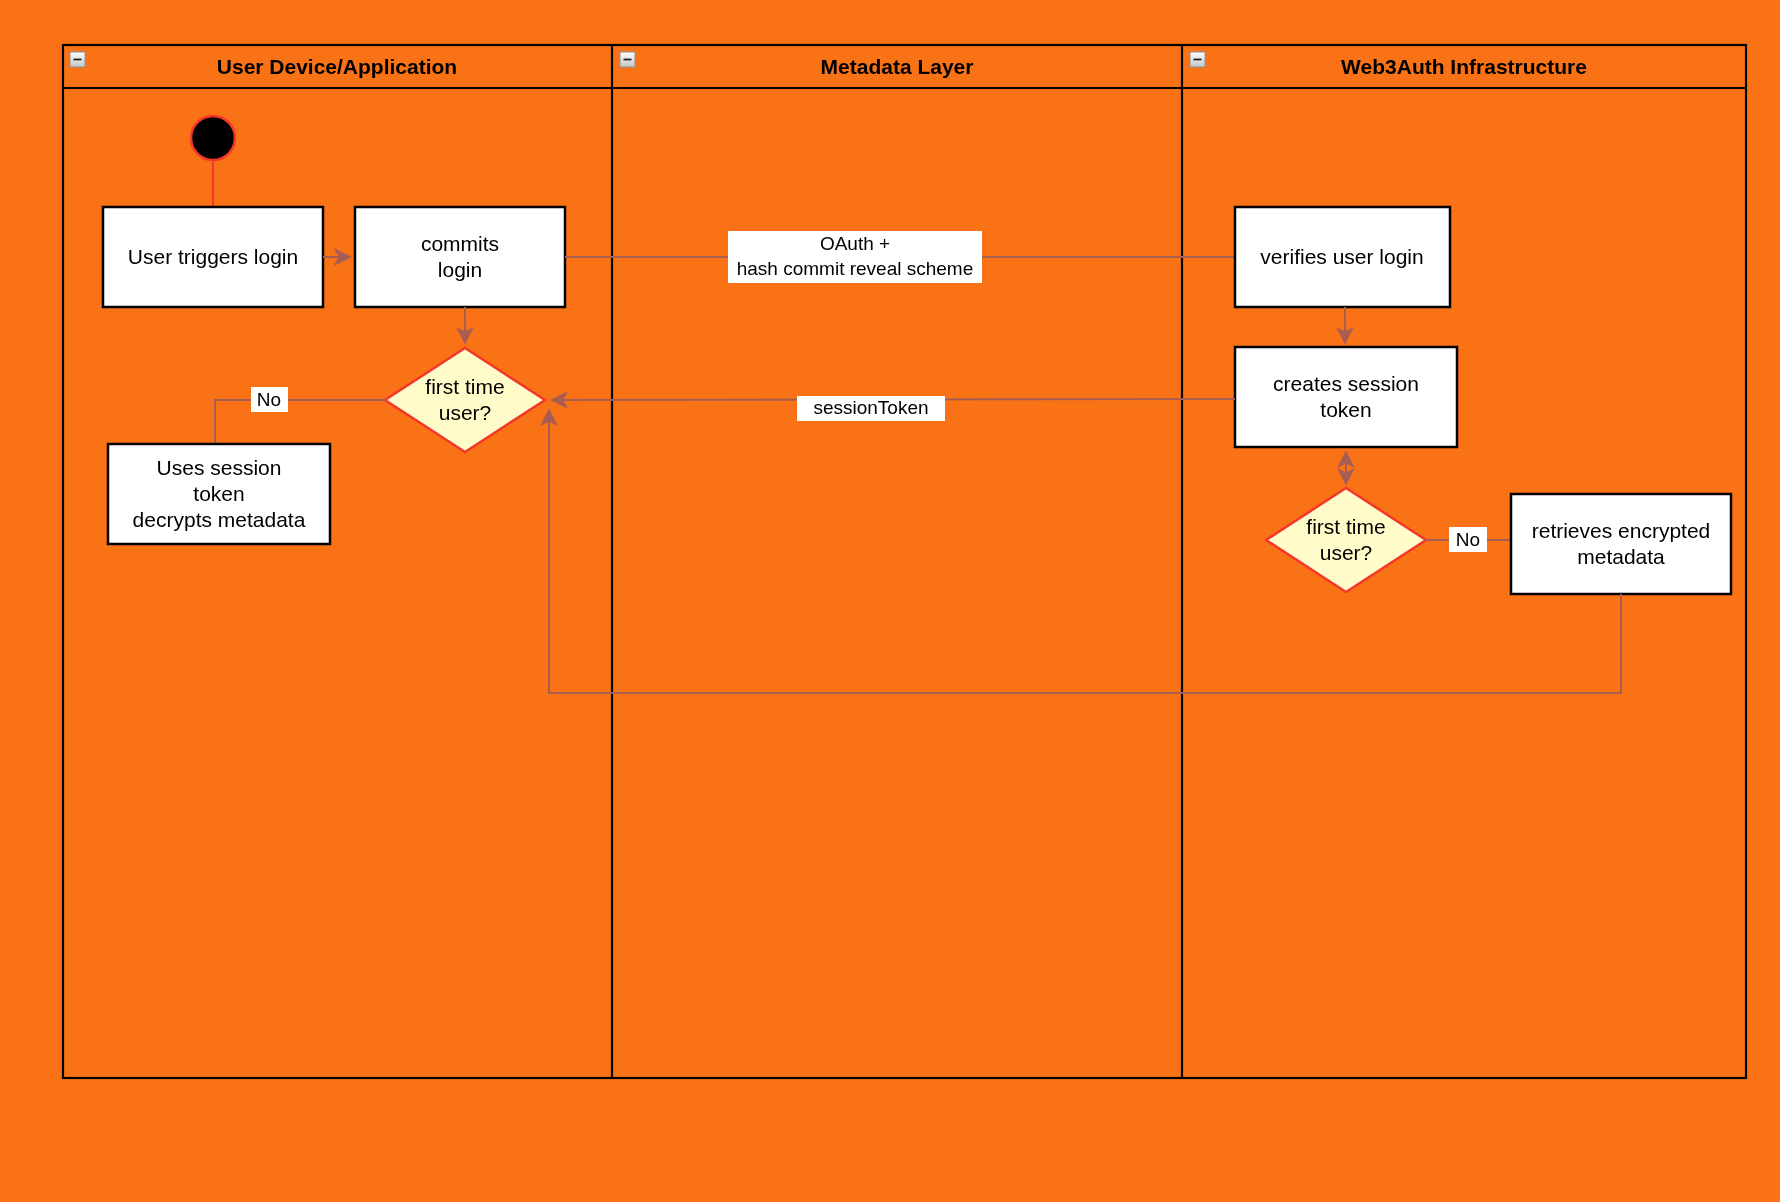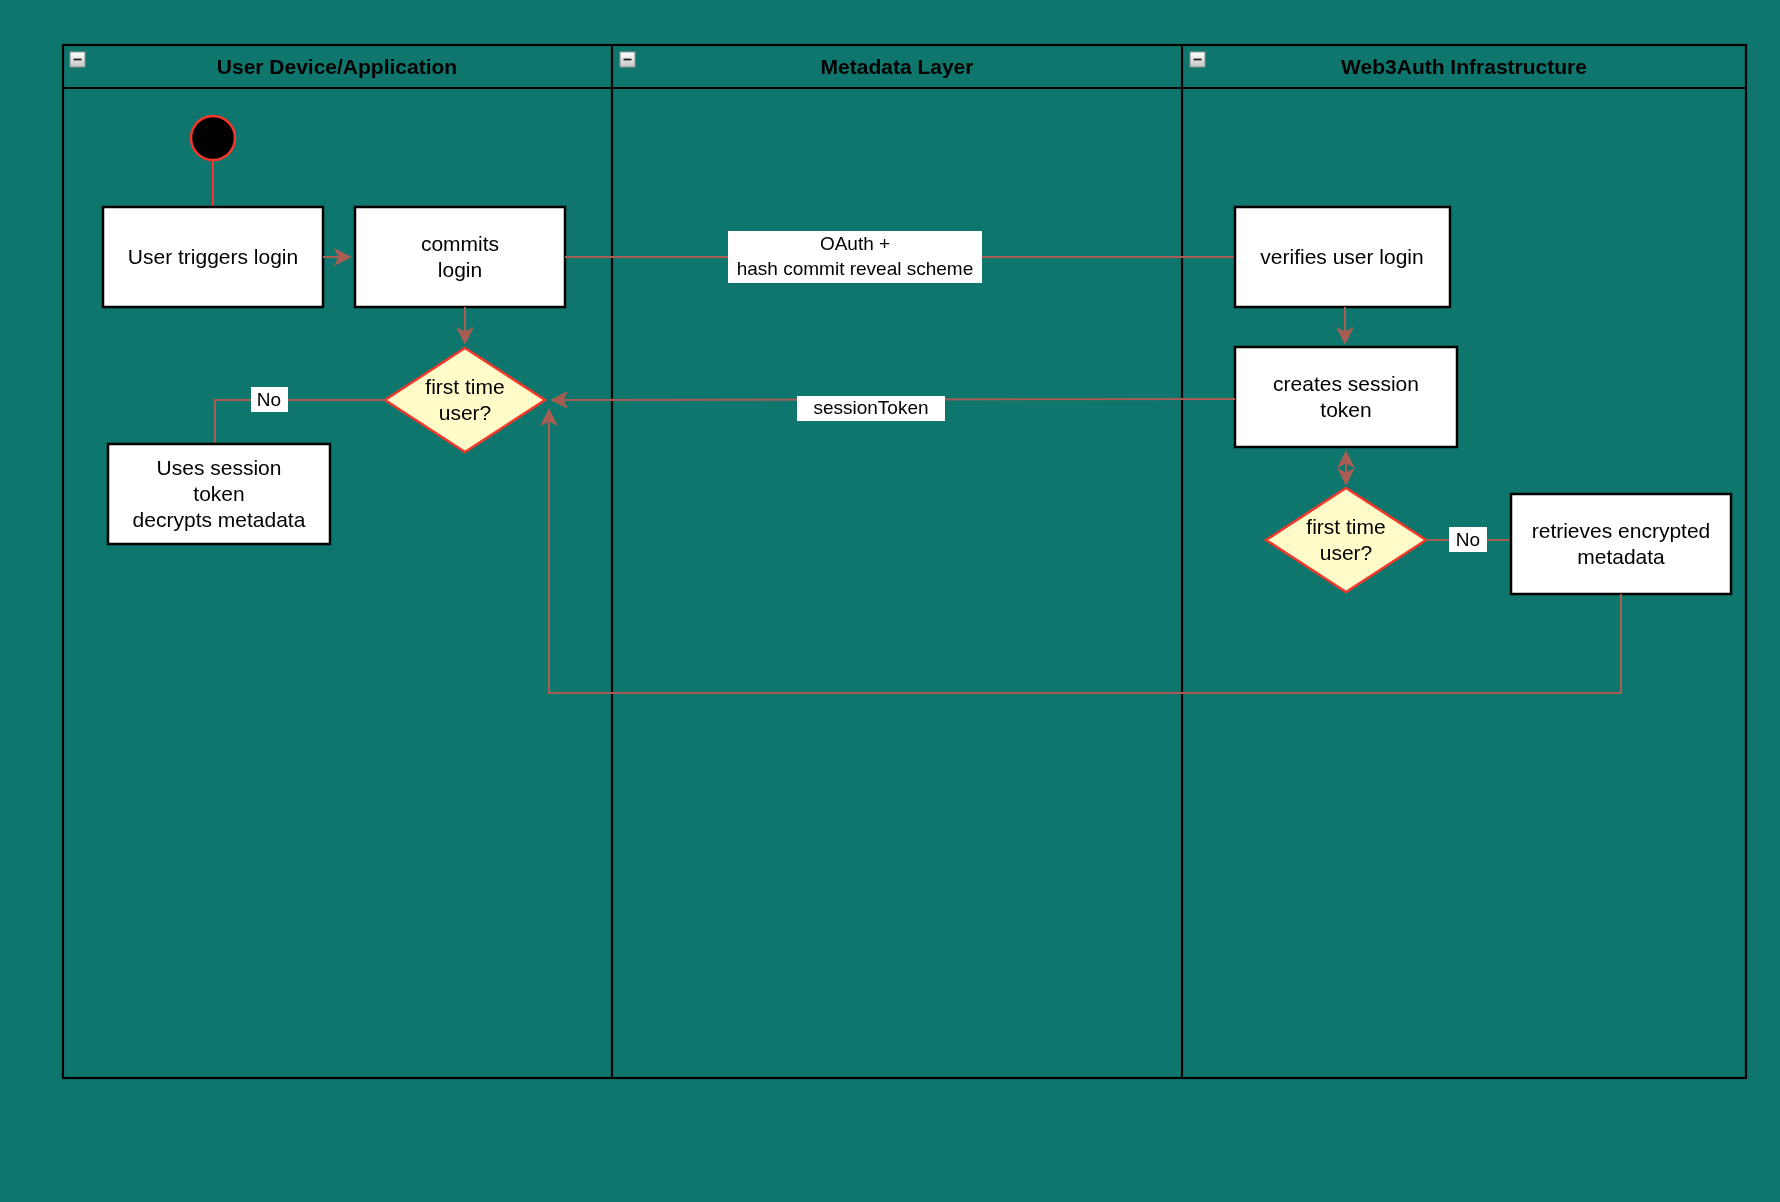--- a/index.html
+++ b/index.html
@@ -1,16 +1,16 @@
 <!DOCTYPE html>
 <html style="--edge: #A85D53; --shape_red: #F5362B; --diamond_fill: #FFFCC9; --box_stroke: #000000; --lane_border: #000000; --label_bg: #FFFFFF;"><head>
 <meta charset="utf-8">
 <style>
   html,body{margin:0;padding:0;background:#fff;}
-  .stage{position:relative;width:1780px;height:1202px;background:#0f766e;overflow:hidden;
+  .stage{position:relative;width:1780px;height:1202px;background:#f97316;overflow:hidden;
          font-family:"Liberation Sans",sans-serif;}
   svg text{font-family:"Liberation Sans",sans-serif;fill:#000;}
   .lane-title{font-size:21px;font-weight:bold;text-anchor:middle;}
   .node-label{font-size:21px;text-anchor:middle;}
   .edge-label{font-size:19px;text-anchor:middle;}
   .shape-box{fill:#fff;stroke:var(--box_stroke,#000);stroke-width:2.5;}
   .lane-line{stroke:var(--lane_border,#000);stroke-width:2.2;fill:none;}
   .edge{stroke:var(--edge,#A85D53);stroke-width:2;fill:none;}
   .diamond{fill:var(--diamond_fill,#FFFCC9);stroke:var(--shape_red,#F5362B);stroke-width:2.5;}
   .start-node{fill:#000;stroke:var(--shape_red,#F5362B);stroke-width:2.5;}

